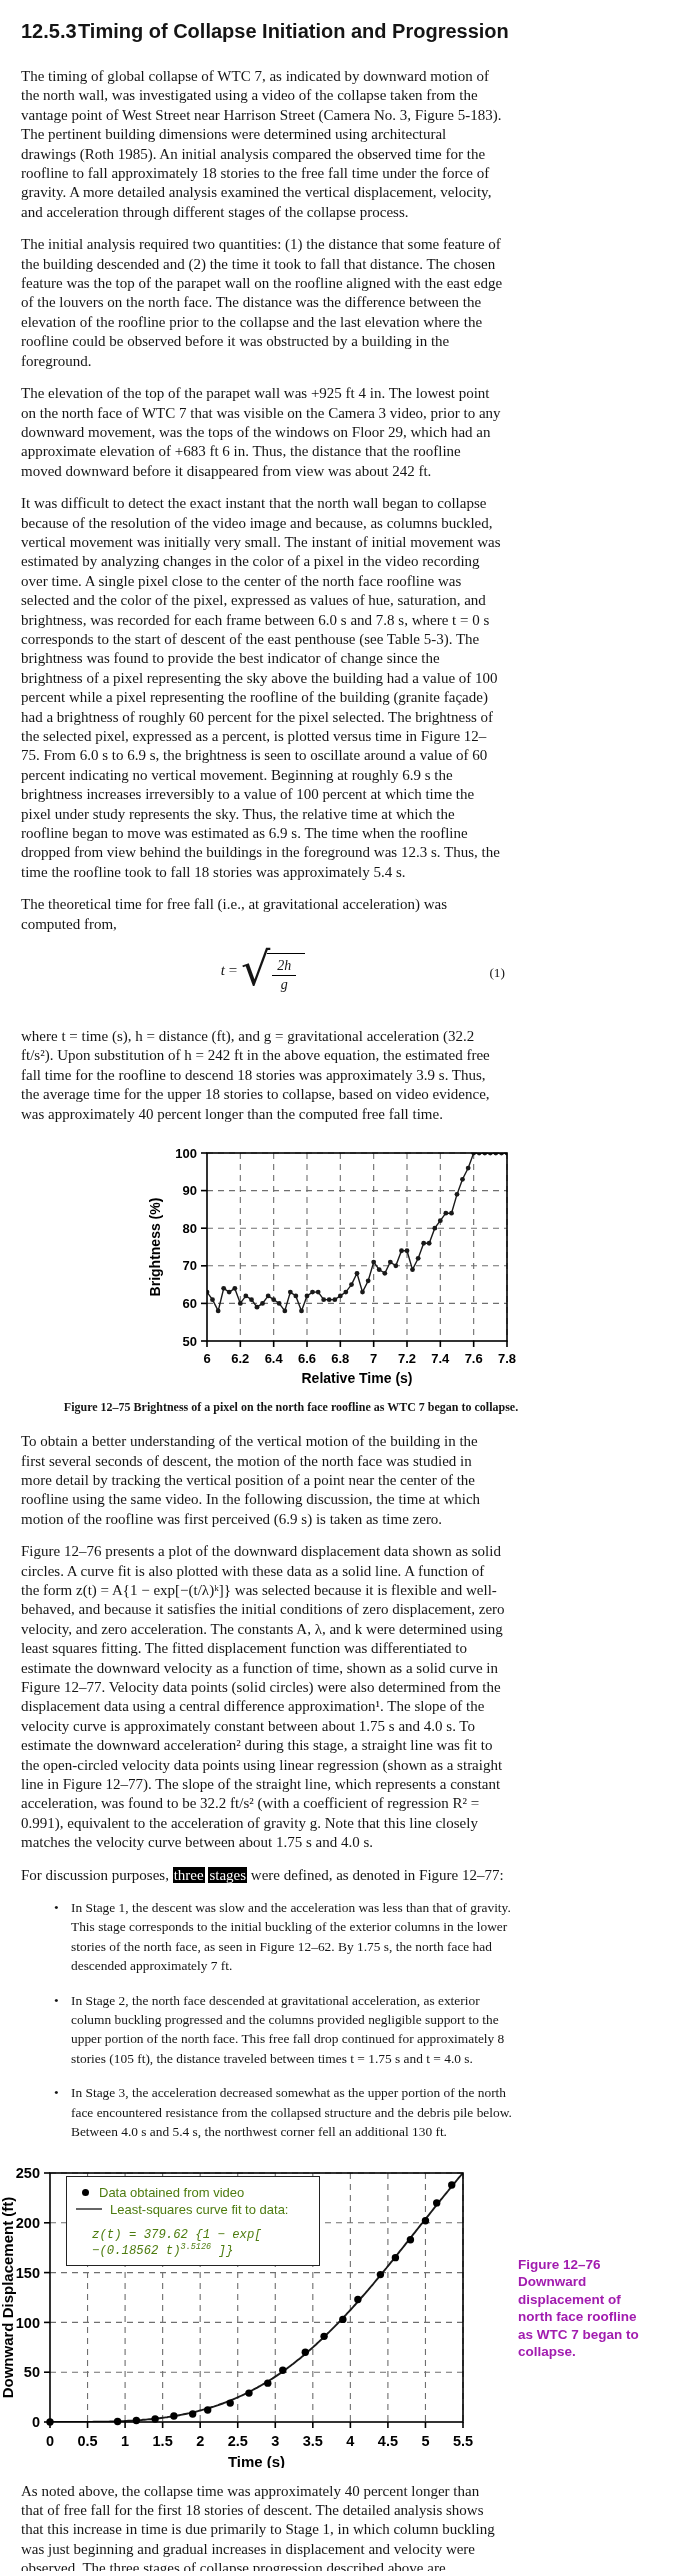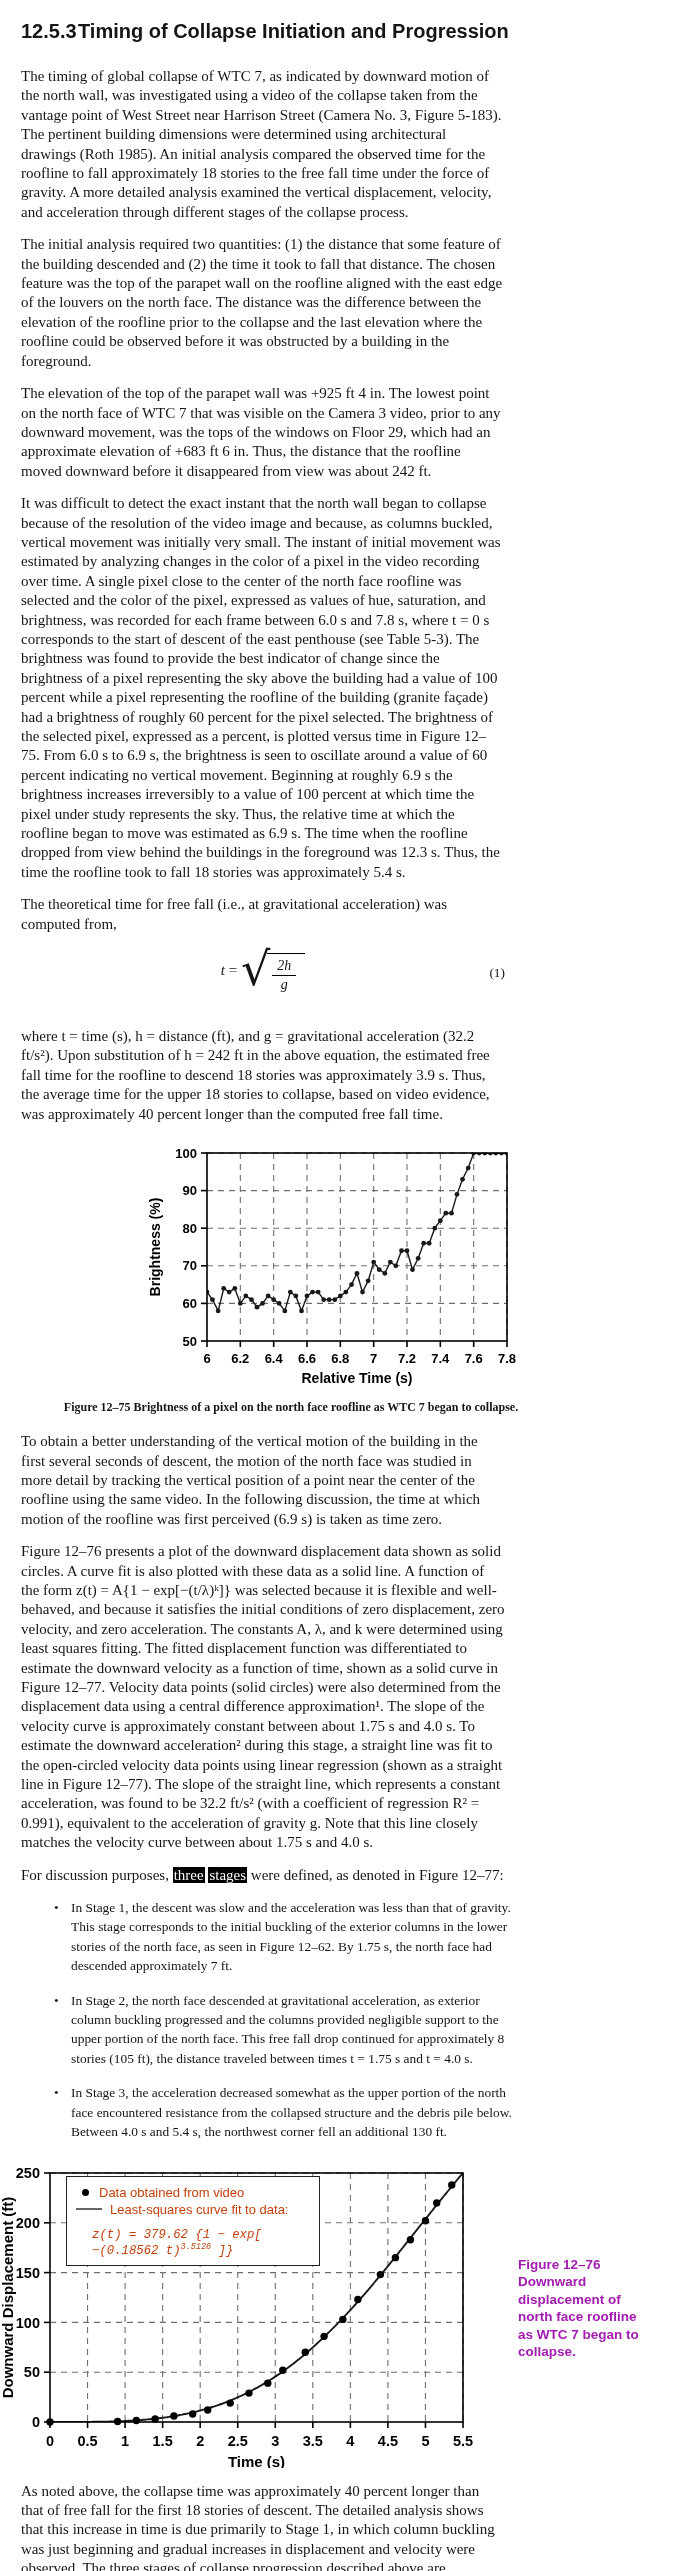--- a/index.html
+++ b/index.html
@@ -40,21 +40,21 @@
   .bullets{margin:2px 0 18px 33px;}
   .bullet-item{position:relative;width:452px;padding-left:17px;font-size:13.4px;line-height:19.4px;margin-bottom:15px;}
   .bullet-marker{position:absolute;left:0;top:0;}
   .figure{position:relative;width:674px;margin-left:-21px;}
   .figure svg{display:block;}
   .tick{font-family:"Liberation Sans",sans-serif;font-weight:bold;fill:#000;}
   .axis-label{font-family:"Liberation Sans",sans-serif;font-weight:bold;fill:#000;}
   .stage-label{font-family:"Liberation Sans",sans-serif;font-size:13.5px;fill:#000;}
   .legend-box{
     position:absolute;background:#fff;border:1.5px solid #222;
-    font-family:"Liberation Sans",sans-serif;font-size:13px;color:#c2410c;
+    font-family:"Liberation Sans",sans-serif;font-size:13px;color:#4d7c0f;
     padding:6px 9px 7px 9px;box-sizing:border-box;
   }
   .leg-row{display:flex;align-items:center;margin:2px 0;}
   .mk{flex:0 0 auto;display:inline-block;}
   .mk-dot{width:7px;height:7px;background:#000;border-radius:50%;margin:0 10px 0 6px;}
   .mk-line{width:26px;border-top:2.4px solid #666;margin-right:8px;}
   .mk-line-dark{width:26px;border-top:1.8px solid #333;margin-right:8px;}
   .leg-eq{font-family:Liberation Mono, monospace;font-style:italic;font-size:12.3px;margin:11px 0 0 16px;}
   .leg-eq sup{font-size:8.5px;font-style:italic;}
   .fig-caption-side{

